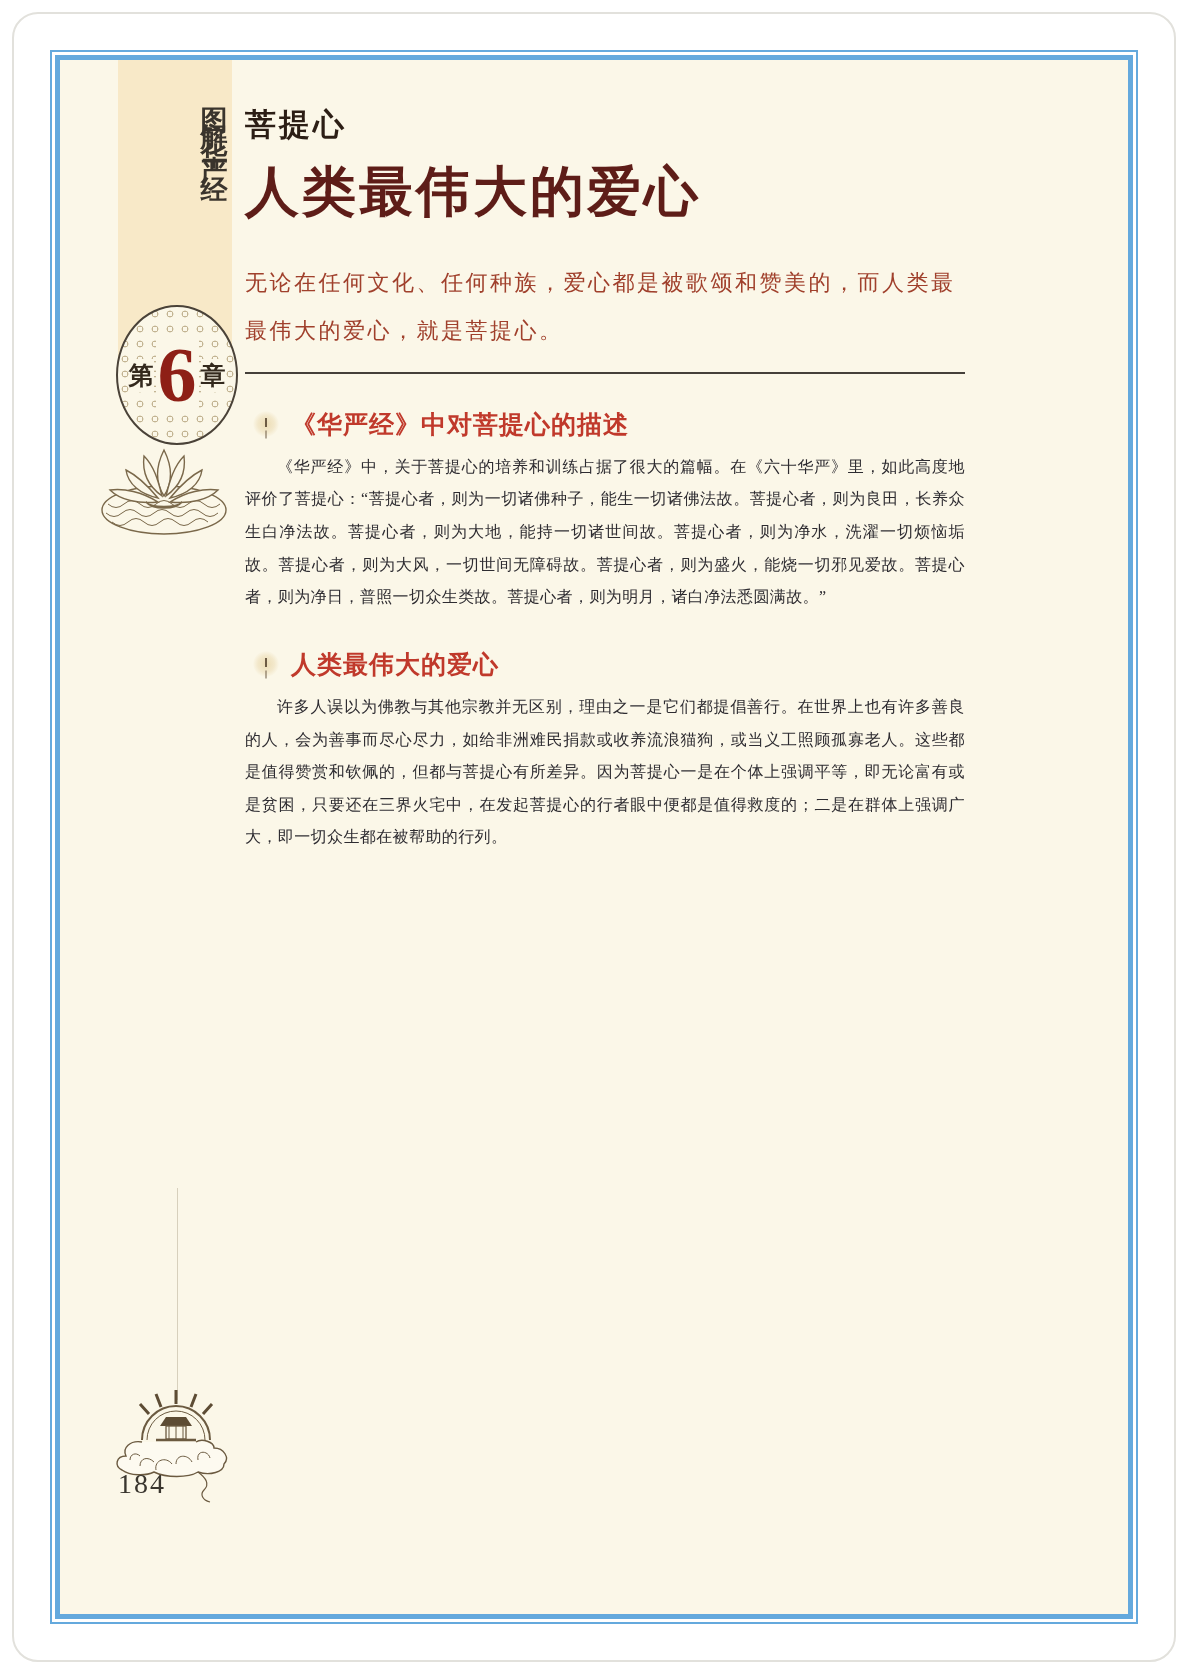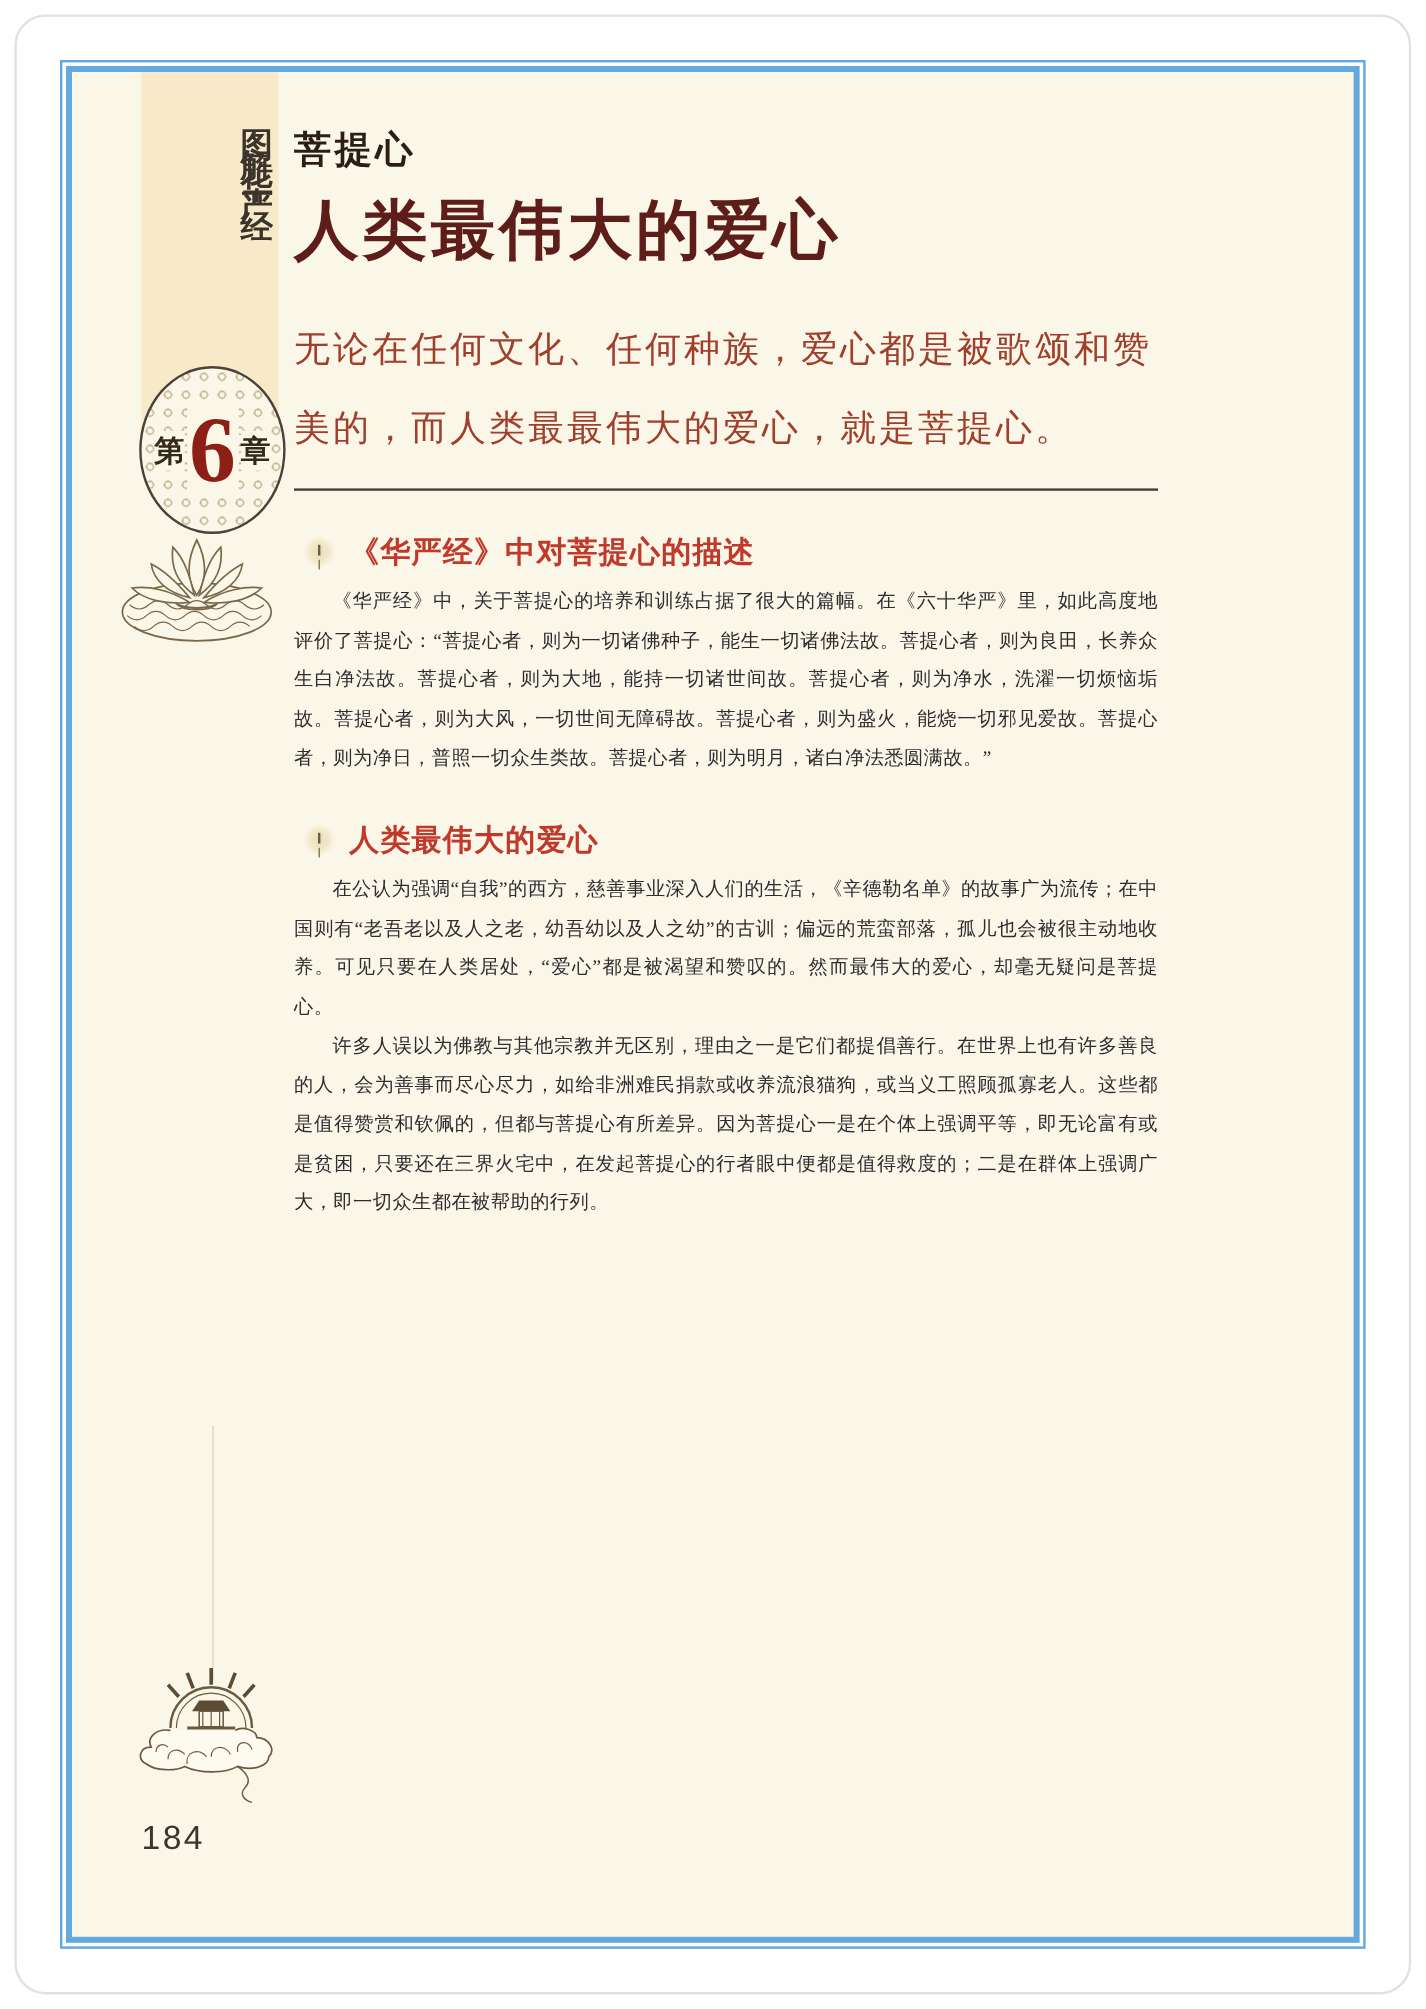--- a/index.html
+++ b/index.html
@@ -84,21 +84,21 @@
     font-family:Liberation Sans, sans-serif;
   }
   .page-title{
     margin-top:10px;
     font-size:54px; font-weight:700; color:var(--title-maroon);
     letter-spacing:3px;
     font-family:"Liberation Serif",serif;
   }
   .intro{
     margin-top:30px;
-    font-size:30px; line-height:2.2; color:var(--intro-red);
+    font-size:22px; line-height:2.2; color:var(--intro-red);
     letter-spacing:2.5px;
     font-family:"Liberation Serif",serif;
   }
   .rule{
     margin-top:16px;
     border:none; border-top:2px solid #45403a;
   }
   .section{ margin-top:34px; }
   .sec-head{
     display:flex; align-items:center; position:relative;
@@ -130,23 +130,23 @@
   }
   
   .hang-line{
     position:absolute; left:117px; top:1128px; width:1px; height:212px;
     background:#d7d0bc;
   }
   .ornament{
     position:absolute; left:46px; top:1322px;
   }
   .page-num{
-    position:absolute; left:58px; top:1456px;
+    position:absolute; left:58px; top:1408px;
     font-size:28px; color:#3a362f; letter-spacing:2px;
-    font-family:Liberation Sans, sans-serif;
+    font-family:Liberation Serif, serif;
   }
 </style>
 </head>
 <body>
 
 <div class="sheet">
   <div class="frame-outer">
     <div class="frame-inner">
       <div class="content">
 
@@ -189,21 +189,20 @@
           </section>
 
           <section class="section">
           </section>
 
           <section class="section">
             <div class="sec-head">
               <span class="bullet"></span>
               <span class="sec-title">人类最伟大的爱心</span>
             </div>
-            <p class="para">在公认为强调“自我”的西方，慈善事业深入人们的生活，《辛德勒名单》的故事广为流传；在中国则有“老吾老以及人之老，幼吾幼以及人之幼”的古训；偏远的荒蛮部落，孤儿也会被很主动地收养。可见只要在人类居处，“爱心”都是被渴望和赞叹的。然而最伟大的爱心，却毫无疑问是菩提心。</p>
             <p class="para">许多人误以为佛教与其他宗教并无区别，理由之一是它们都提倡善行。在世界上也有许多善良的人，会为善事而尽心尽力，如给非洲难民捐款或收养流浪猫狗，或当义工照顾孤寡老人。这些都是值得赞赏和钦佩的，但都与菩提心有所差异。因为菩提心一是在个体上强调平等，即无论富有或是贫困，只要还在三界火宅中，在发起菩提心的行者眼中便都是值得救度的；二是在群体上强调广大，即一切众生都在被帮助的行列。</p>
           </section>
         </div>
 
         <div class="hang-line"></div>
         <svg class="ornament" width="140" height="130" viewBox="0 0 140 130" fill="none" stroke="#6b5a40" stroke-width="1.3">
 
           <path d="M70,8 L70,22 M50,12 L55,25 M90,12 L85,25 M34,22 L43,32 M106,22 L97,32" stroke-width="3" stroke="#5d4c34"></path>
 
           <path d="M36,58 A34,34 0 0 1 104,58" fill="#fbf7e8" stroke-width="2"></path>

